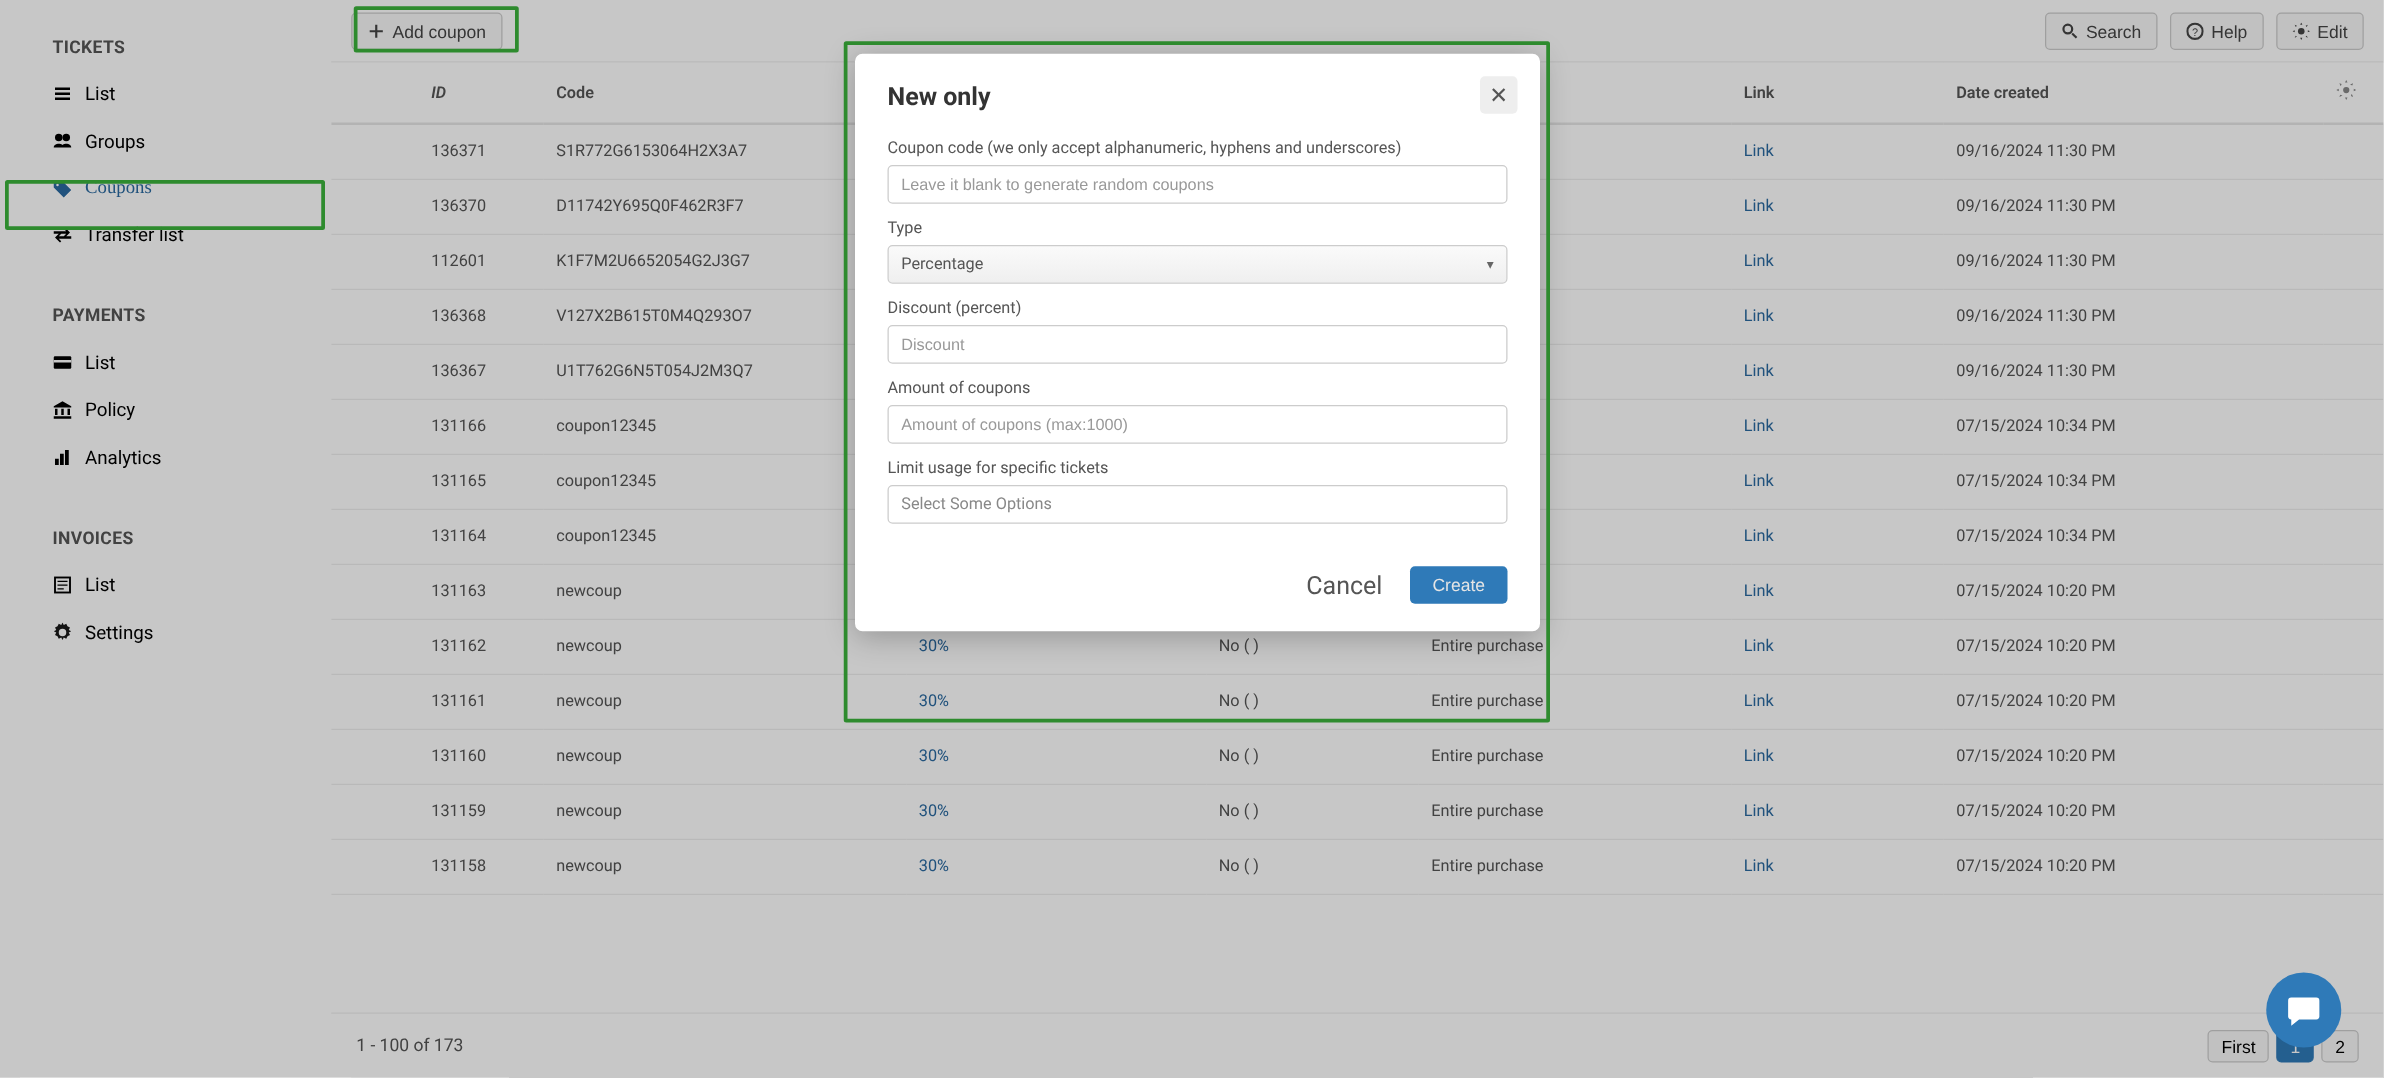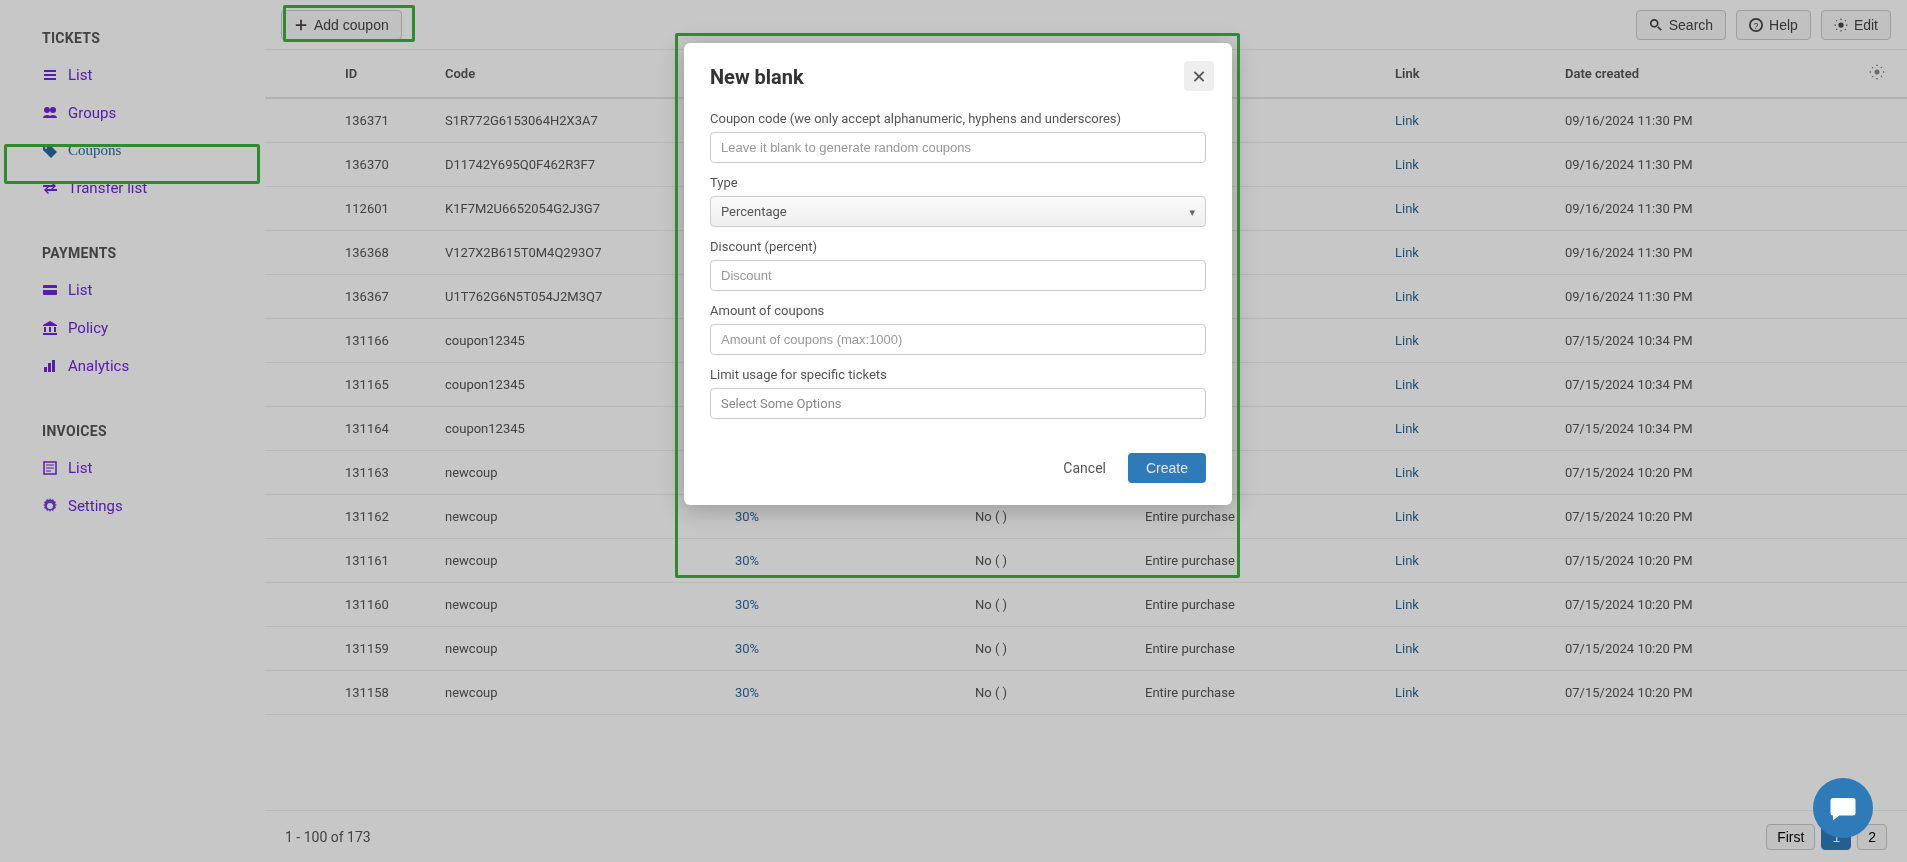--- a/index.html
+++ b/index.html
@@ -25,21 +25,21 @@
     font-size: 14px;
     font-weight: 700;
     color: #555;
     padding: 10px 26px;
     letter-spacing: 0.3px;
   }
   .sidebar .nav-item {
     display: flex;
     align-items: center;
     padding: 10px 26px;
-    color: #6d28d9;
+    color: #000000;
     font-size: 15px;
     cursor: pointer;
   }
   .sidebar .nav-item .nav-icon { width: 26px; display:inline-flex; }
   .sidebar .nav-item.active {
     color: #2b6aa0;
     font-family: Liberation Serif, serif;
   }
   .nav-icon svg { width:16px; height:16px; }
 
@@ -80,21 +80,21 @@
   table { width:100%; border-collapse: collapse; }
   thead th {
     text-align: left;
     font-weight: 600;
     font-size: 13px;
     color: #555;
     padding: 14px 10px;
     border-bottom: 2px solid #e6e6e6;
     background:#fff;
   }
-  thead th:first-child { padding-left: 80px; }
+  thead th:first-child { padding-left: 80px; font-style: italic; }
   tbody td {
     padding: 14px 10px;
     font-size: 13px;
     border-bottom: 1px solid #eee;
     color: #555;
   }
   tbody td:first-child { padding-left: 80px; }
   .cell-link { color: #2b6aa0; cursor:pointer; }
   .cell-discount { color: #2b6aa0; }
   .cell-ids-link { color: #2b6aa0; }
@@ -174,21 +174,21 @@
   }
   .modal .select::after {
     content:"▾"; position:absolute; right:10px; top:50%; transform:translateY(-50%);
     color:#666; font-size:11px;
   }
   .modal .multiselect { color:#888; }
   .modal-footer {
     display:flex; justify-content:flex-end; gap:22px; align-items:center;
     margin-top: 34px;
   }
-  .modal-footer .cancel { color:#555; cursor:pointer; font-size:14px; }
+  .modal-footer .cancel { color:#555; cursor:pointer; font-size:20px; }
   .modal-footer .create {
     background:#2f7ab8; color:#e5e5e5; border:none;
     padding:7px 18px; border-radius:4px; cursor:pointer; font-size:14px;
   }
 
   
   .chat-fab {
     position: absolute; right: 34px; bottom: 24px;
     width: 60px; height:60px; border-radius:50%;
     background:#2f7ab8; display:flex; align-items:center; justify-content:center;
@@ -495,21 +495,21 @@
 <div class="scrim"></div>
 
 <div class="hl hl-addcoupon"></div>
 <div class="hl hl-coupons"></div>
 <div class="hl hl-modal"></div>
 
 <div class="modal">
   <div class="close-btn">
     <span>✕</span>
   </div>
-  <h2>New blank</h2>
+  <h2>New only</h2>
 
   <label>Coupon code (we only accept alphanumeric, hyphens and underscores)</label>
   <input type="text" placeholder="Leave it blank to generate random coupons" style="">
 
   <label>Type</label>
   <div class="select">
     <span>Percentage</span>
   </div>
 
   <label>Discount (percent)</label>

